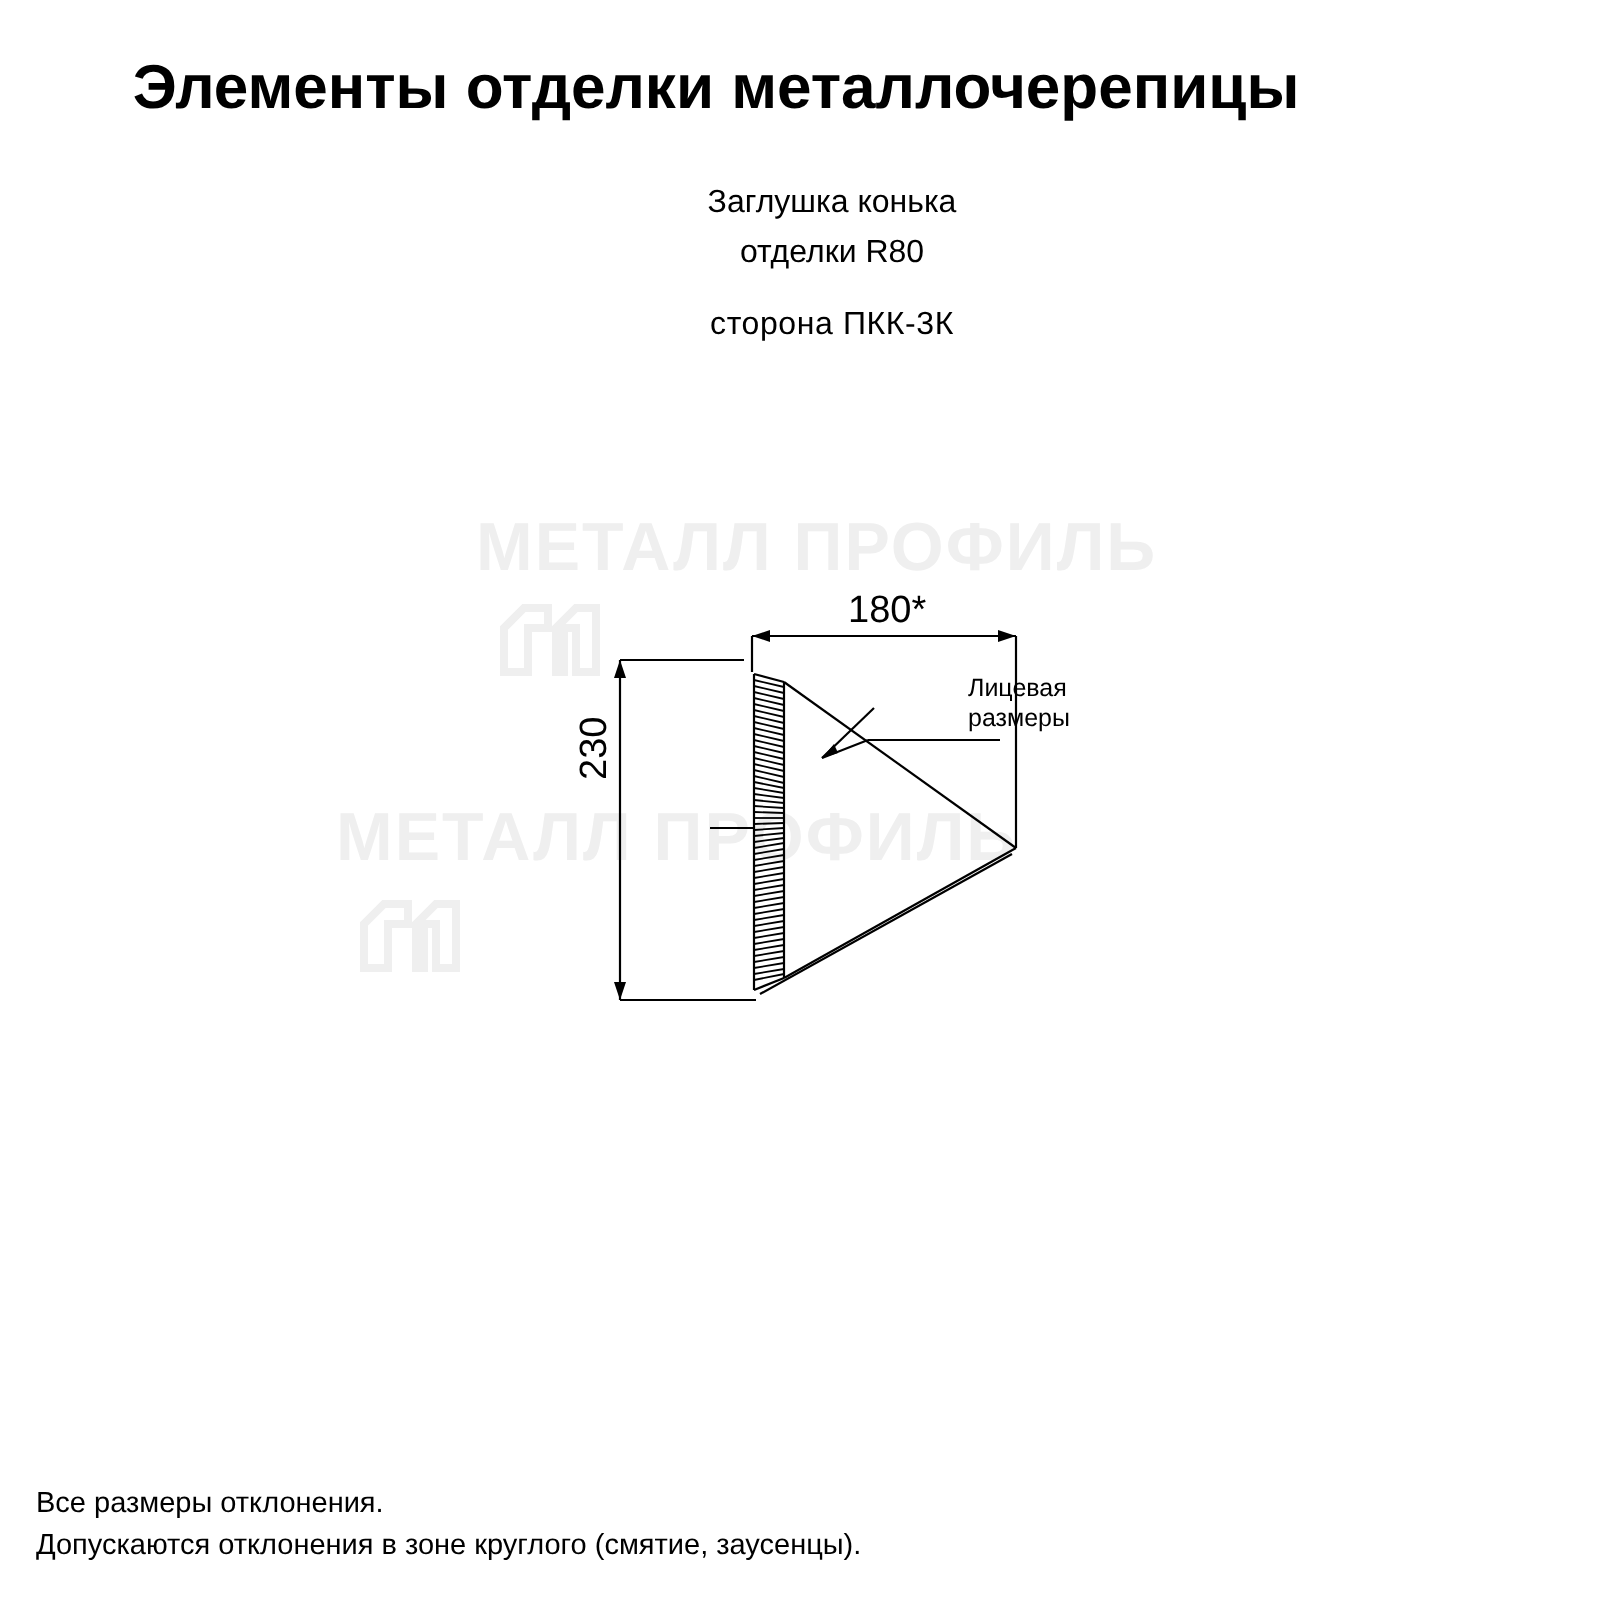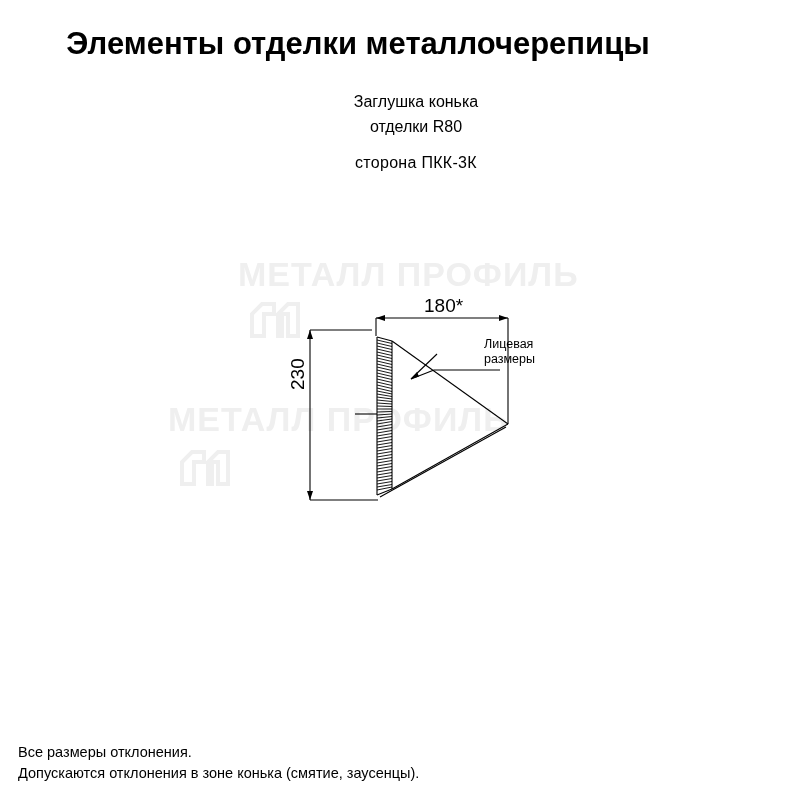--- a/index.html
+++ b/index.html
@@ -251,16 +251,16 @@
     <div class="dim-label dim-230">230</div>
 
     <div class="face-label">
       <div>Лицевая</div>
       <div>размеры</div>
     </div>
   </div>
 
   <div class="footer">
     <div>Все размеры отклонения.</div>
-    <div>Допускаются отклонения в зоне конька (смятие, заусенцы).</div>
+    <div>Допускаются отклонения в зоне круглого (смятие, заусенцы).</div>
   </div>
 
 </div>
 
 </body></html>

